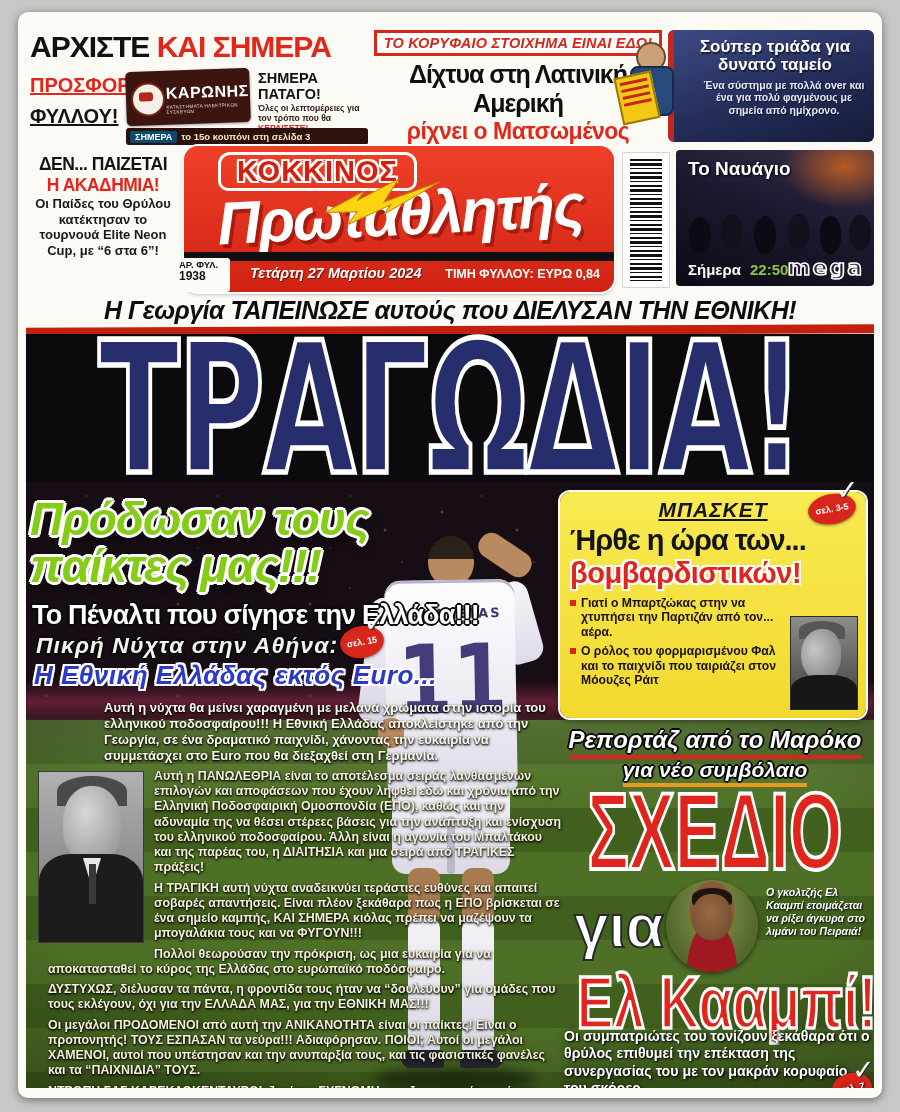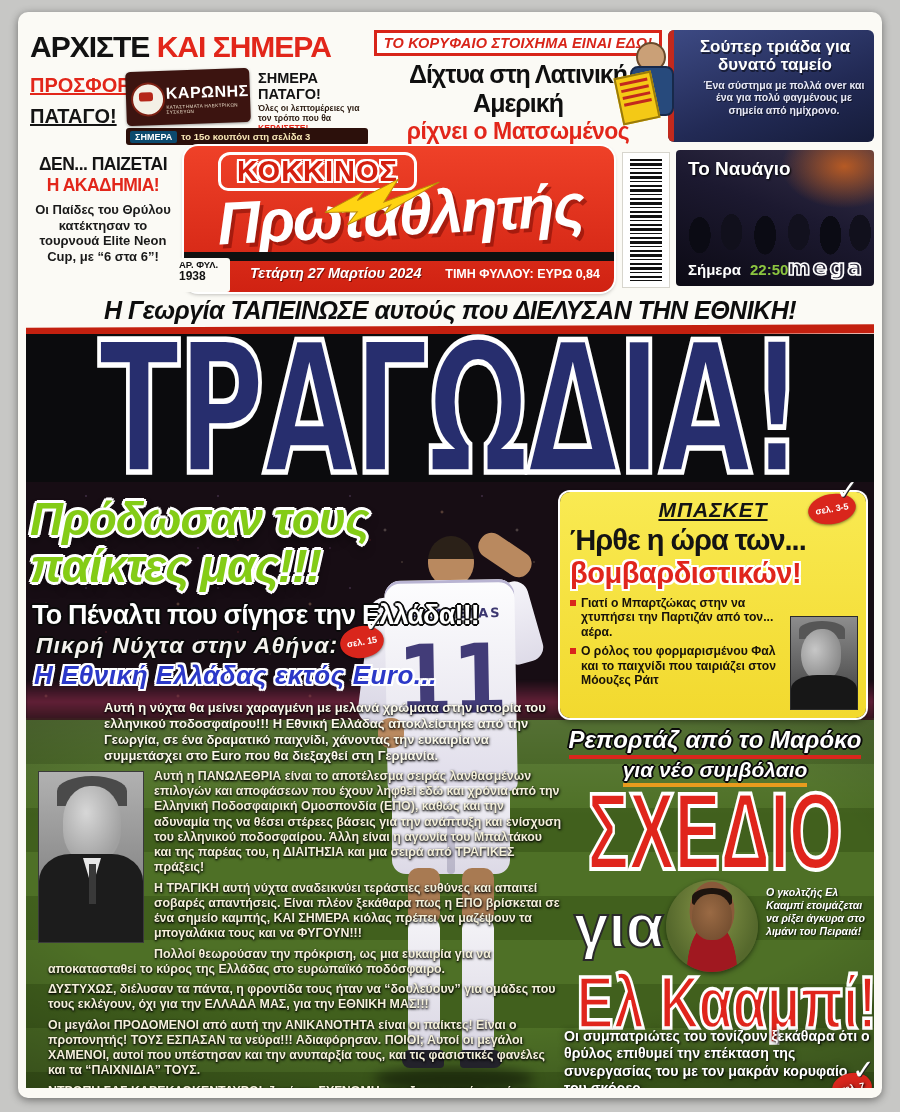--- a/index.html
+++ b/index.html
@@ -38,21 +38,21 @@
   .mascot .sign{position:absolute;left:0px;top:34px;width:34px;height:44px;background:#f4c916;border:2px solid #9a7a08;transform:rotate(-12deg);}
   .mascot .sign i{display:block;height:3px;background:#c2291d;margin:4px 3px 0 3px;}
   .ad-triada{left:650px;top:18px;width:206px;height:112px;background:linear-gradient(160deg,#3d4a84,#222a55 60%,#161c3a);border-radius:6px;color:#fff;overflow:hidden;}
   .ad-triada .rib{position:absolute;left:-4px;top:0;width:10px;height:112px;background:#c2291d;transform:skewY(-8deg);}
   .tr-t{margin:8px 10px 0 18px;font-weight:bold;font-size:17px;text-align:center;line-height:1.05;text-shadow:1px 2px 0 rgba(0,0,0,.5);}
   .tr-b{margin:5px 8px 0 34px;font-weight:bold;font-size:10.5px;text-align:center;color:#e8e9f6;line-height:1.2;text-shadow:1px 1px 0 rgba(0,0,0,.5);}
   
   .promo{left:10px;top:142px;width:150px;height:132px;text-align:center;}
   .promo .l1{color:#141414;font-weight:bold;font-size:17.5px;letter-spacing:-.5px;}
   .promo .l2{color:#e2261a;font-weight:bold;font-size:17.5px;letter-spacing:-.5px;}
-  .promo .bd{color:#1a1a1a;font-weight:bold;font-size:13px;margin-top:6px;line-height:1.2;}
+  .promo .bd{color:#1a1a1a;font-weight:bold;font-size:13px;line-height:1.2;}
   .mast{left:166px;top:134px;width:430px;height:146px;background:linear-gradient(180deg,#f04a30,#d6251442 30%,#d62514 90%),#dd2b18;background:linear-gradient(180deg,#ef4128,#d02212);border-radius:14px;box-shadow:0 0 0 2px #fff,0 2px 4px rgba(0,0,0,.35);overflow:visible;}
   .mast .kok{position:absolute;left:34px;top:6px;padding:0 16px;border:3px solid #fff;border-radius:12px 12px 10px 10px;color:#d41f0f;font-weight:bold;font-size:29px;letter-spacing:1px;text-shadow:-2px 0 0 #fff,2px 0 0 #fff,0 -2px 0 #fff,0 2px 0 #fff,-2px -2px 0 #fff,2px -2px 0 #fff,-2px 2px 0 #fff,2px 2px 0 #fff;}
   .mast .ttl{position:absolute;left:6px;top:34px;width:420px;text-align:center;color:#fff;font-weight:bold;font-style:italic;font-size:60px;letter-spacing:-2px;transform:rotate(-3deg);text-shadow:3px 4px 0 rgba(100,5,0,.45);}
   .mast .bolt{position:absolute;left:140px;top:34px;transform:rotate(-10deg);z-index:3;}
   .mast .bar{position:absolute;left:0;top:106px;width:100%;height:9px;background:#101010;}
   .mast .date{position:absolute;left:66px;top:119px;color:#fff;font-weight:bold;font-style:italic;font-size:14.5px;text-shadow:1px 1px 0 #7a0d04;}
   .mast .price{position:absolute;right:14px;top:121px;color:#fff;font-weight:bold;font-size:12.5px;}
   .issue{left:158px;top:246px;width:48px;height:30px;background:#fbfaf5;color:#111;font-weight:bold;font-size:9.5px;line-height:1.1;padding:2px 3px;border-radius:3px;z-index:4;}
   .barcode{left:604px;top:140px;width:46px;height:134px;background:#fff;border:1px solid #d7d5cd;}
   .barcode .bars{position:absolute;left:7px;top:6px;right:7px;bottom:6px;background:repeating-linear-gradient(180deg,#111 0 2px,#fff 2px 4px,#111 4px 7px,#fff 7px 9px,#111 9px 10px,#fff 10px 13px);}
@@ -142,21 +142,21 @@
 </style>
 </head>
 <body>
 
 <div class="page">
 
   <div class="abs ad-karonis">
     <div class="ak-l1"><span class="b">ΑΡΧΙΣΤΕ</span> <span class="r">ΚΑΙ ΣΗΜΕΡΑ</span></div>
     <div class="abs" style="left:0;top:44px;">
         <div class="ak-offer">ΠΡΟΣΦΟΡΑ</div>
-        <div class="ak-dream" style="margin-top:8px;">ΠΑΤΑΓΟ!</div>
+        <div class="ak-dream" style="margin-top:8px;">ΦΥΛΛΟΥ!</div>
       </div>
     <div class="abs ak-logo">
       <span class="circ"></span>
       <span class="nm">ΚΑΡΩΝΗΣ</span>
       <span class="sb">ΚΑΤΑΣΤΗΜΑΤΑ ΗΛΕΚΤΡΙΚΩΝ ΣΥΣΚΕΥΩΝ</span>
     </div>
     <div class="abs ak-right">
       <div class="ak-bang">ΣΗΜΕΡΑ ΠΑΤΑΓΟ!</div>
       <div class="ak-det"><span>Όλες οι λεπτομέρειες για τον τρόπο που θα </span><span class="w">ΚΕΡΔΙΣΕΤΕ!</span></div>
     </div>

